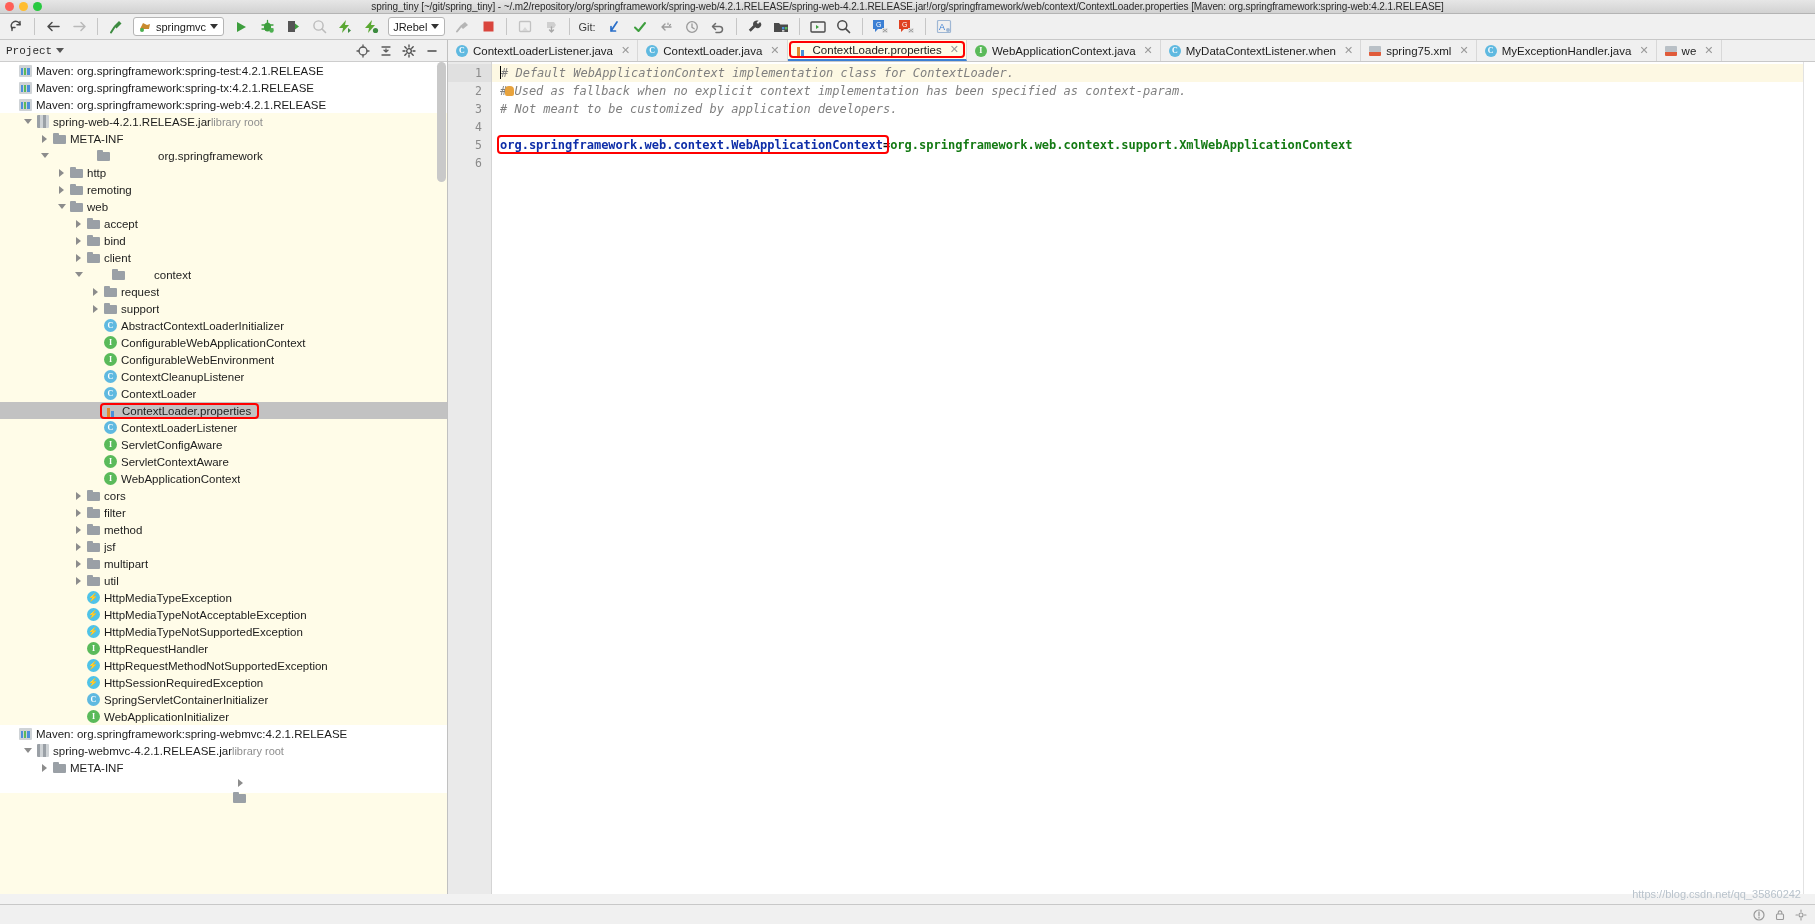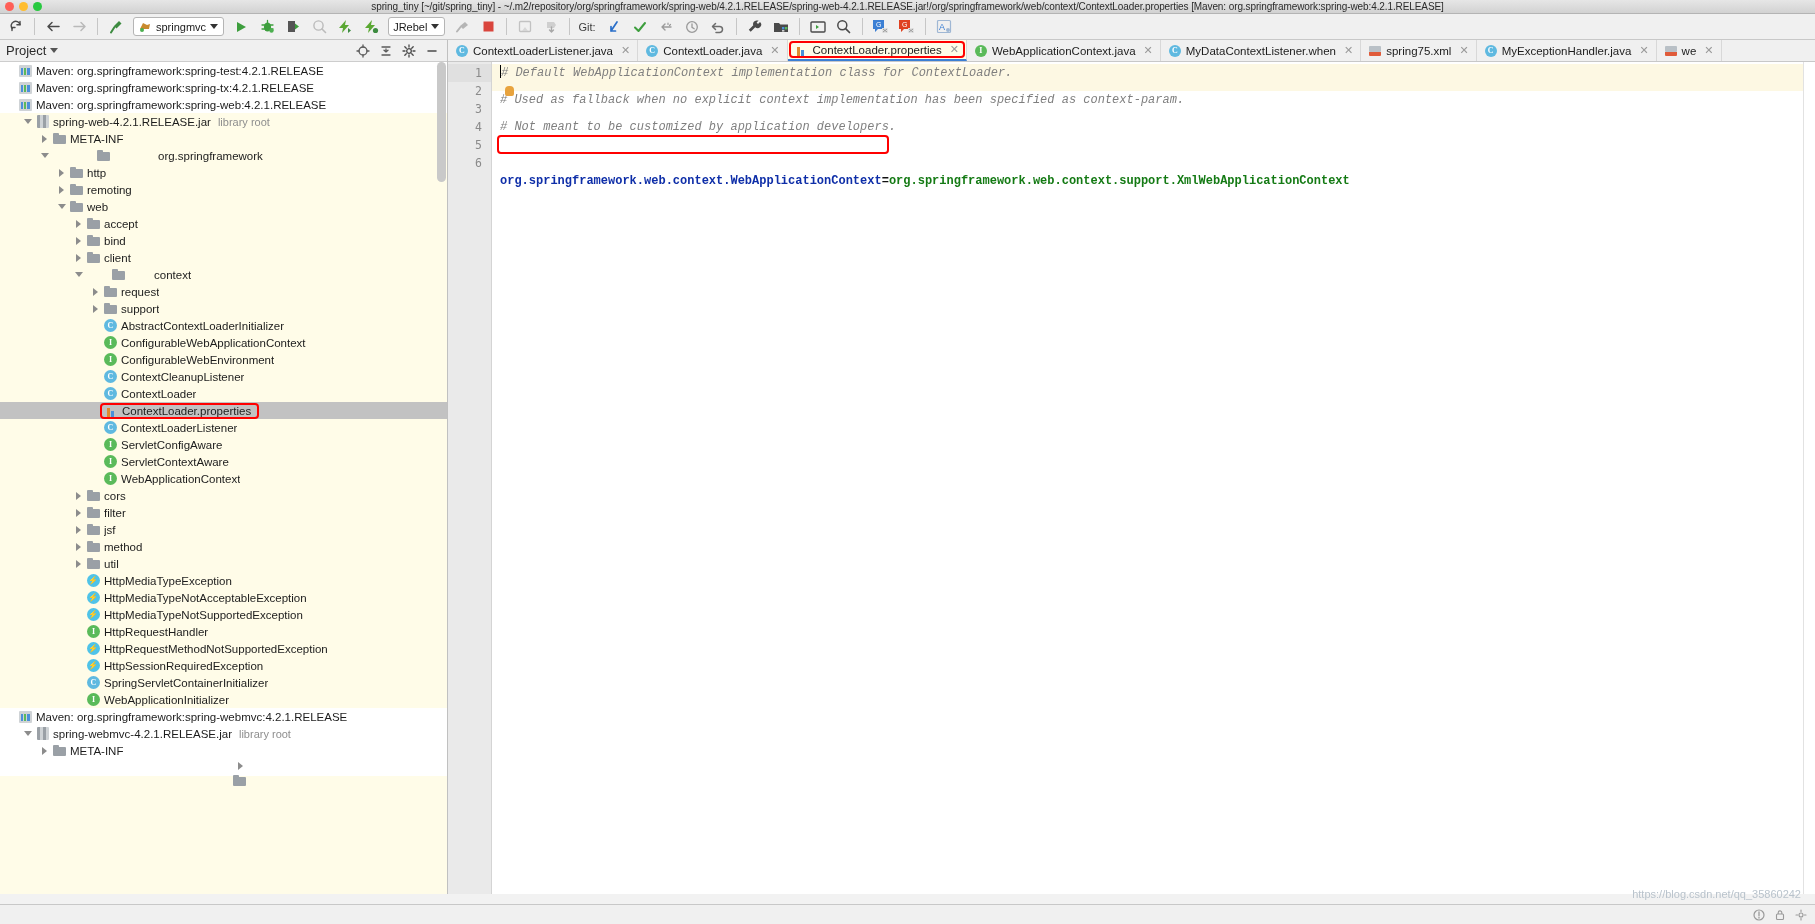--- a/index.html
+++ b/index.html
@@ -64,21 +64,21 @@
     border-right: 1px solid #c0c0c0;
   }
   #project-header {
     height: 22px; flex: 0 0 22px;
     background: #f0f0f0;
     border-bottom: 1px solid #cdcdcd;
     display: flex; align-items: center;
     padding: 0 6px;
     gap: 4px;
   }
-  #project-header .ph-title { font-size: 13px; color: #2b2b2b; }
+  #project-header .ph-title { font-size: 11px; color: #2b2b2b; font-family: Liberation Mono, monospace; }
   #project-header .spacer { flex: 1; }
   .ph-icon { width: 19px; height: 18px; display: flex; align-items: center; justify-content: center; }
 
   #tree {
     flex: 1; overflow: hidden;
     background: #fffce8;
     position: relative;
     padding-top: 0px;
   }
   .trow {
@@ -94,21 +94,21 @@
     border-top: 4px solid transparent; border-bottom: 4px solid transparent;
     border-left: 5px solid #8c8c8c;
   }
   .arrow.d::after {
     content: ""; width: 0; height: 0;
     border-left: 4px solid transparent; border-right: 4px solid transparent;
     border-top: 5px solid #8c8c8c;
   }
   .ticon { width: 17px; flex: 0 0 17px; display: flex; align-items: center; justify-content: center; margin-right: 2px; }
   .tlabel { overflow: hidden; text-overflow: ellipsis; }
-  .tsub { color: #8e8e8e; margin-left: 7px; font-size: 11px; }
+  .tsub { color: #8e8e8e; font-size: 11px; }
   .redbox {
     border: 2px solid #f00; border-radius: 4px;
     padding: 0px 6px 0px 1px; margin-left: -2px;
     display: flex; align-items: center; height: 16px;
   }
 
   
   .ic-folder { width: 14px; height: 12px; position: relative; }
   .ic-folder::before {
     content:""; position:absolute; left:0; top:2px; width:13px; height:9px;
@@ -188,21 +188,21 @@
     font-family: "DejaVu Sans Mono", monospace;
   }
   #gutter .ln.first { background: #e0e0e0; }
   #code {
     flex: 1; padding-top: 2px; padding-left: 8px;
     font-family: "DejaVu Sans Mono", monospace;
     font-size: 12px;
     overflow: hidden;
     position: relative;
   }
-  .cline { height: 27px; line-height: 18px; white-space: pre; font-family: Liberation Mono, monospace; }
+  .cline { height: 18px; line-height: 18px; white-space: pre; }
   .cline.hl { background: #fdf8e3; margin-left: -8px; padding-left: 8px; }
   .comment { color: #7f7f7f; font-style: italic; }
   .pkey { color: #0e2ea8; font-weight: bold; }
   .peq  { color: #111; font-weight: bold; }
   .pval { color: #147a14; font-weight: bold; }
   .caret { display:inline-block; width:1px; height:13px; background:#000; vertical-align:-2px; }
   .bulb {
     display:inline-block; width:9px; height:10px; background:#e8a33d;
     border-radius:4px 4px 2px 2px; vertical-align:-1px; margin:0 -5px;
   }
@@ -651,28 +651,35 @@
           <span class="ticon">
             <span class="ic-folder"></span>
           </span>
           <span class="tlabel">filter</span>
         </div>
         <div class="trow" style="padding-left: 72px;">
           <span class="arrow r"></span>
           <span class="ticon">
             <span class="ic-folder"></span>
           </span>
+          <span class="tlabel">method</span>
+        </div>
+        <div class="trow" style="padding-left: 72px;">
+          <span class="arrow r"></span>
+          <span class="ticon">
+            <span class="ic-folder"></span>
+          </span>
           <span class="tlabel">jsf</span>
         </div>
         <div class="trow" style="padding-left: 72px;">
           <span class="arrow r"></span>
           <span class="ticon">
             <span class="ic-folder"></span>
           </span>
-          <span class="tlabel">method</span>
+          <span class="tlabel">multipart</span>
         </div>
         <div class="trow" style="padding-left: 72px;">
           <span class="arrow r"></span>
           <span class="ticon">
             <span class="ic-folder"></span>
           </span>
           <span class="tlabel">util</span>
         </div>
         <div class="trow" style="padding-left: 72px;">
           <span class="arrow"></span>

